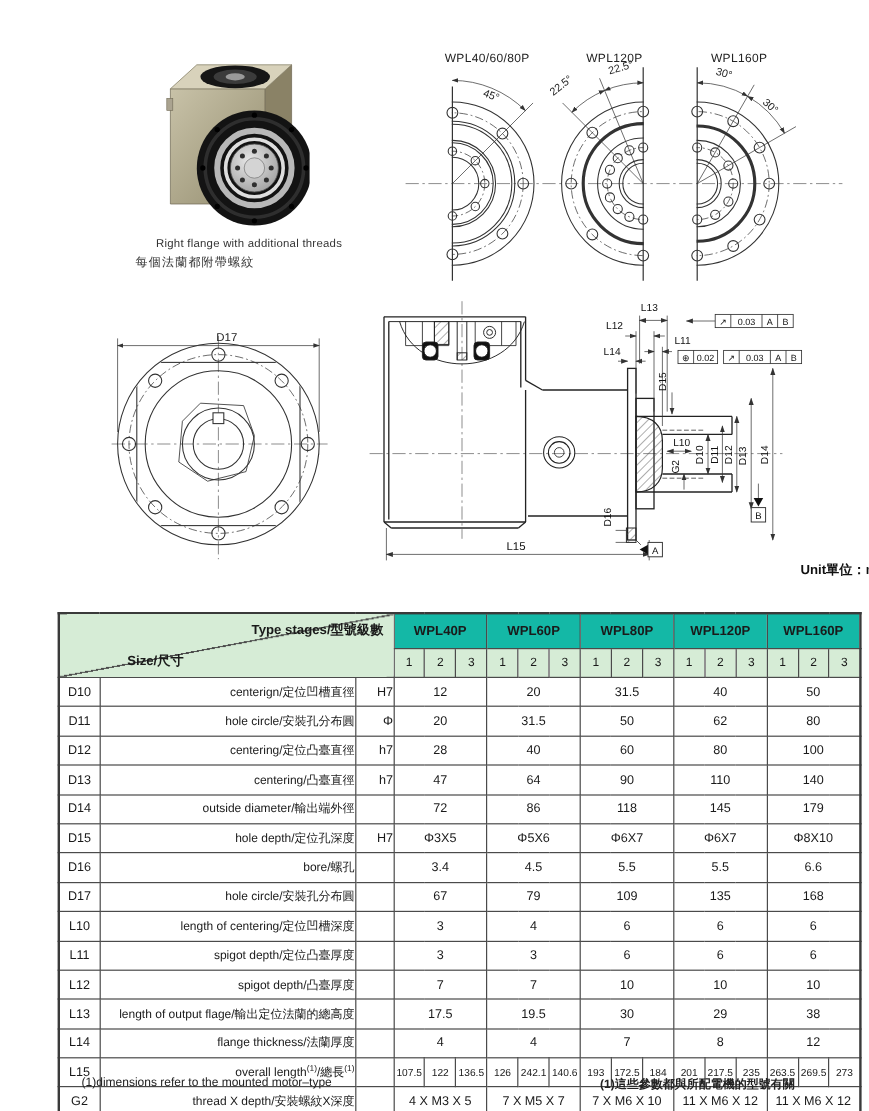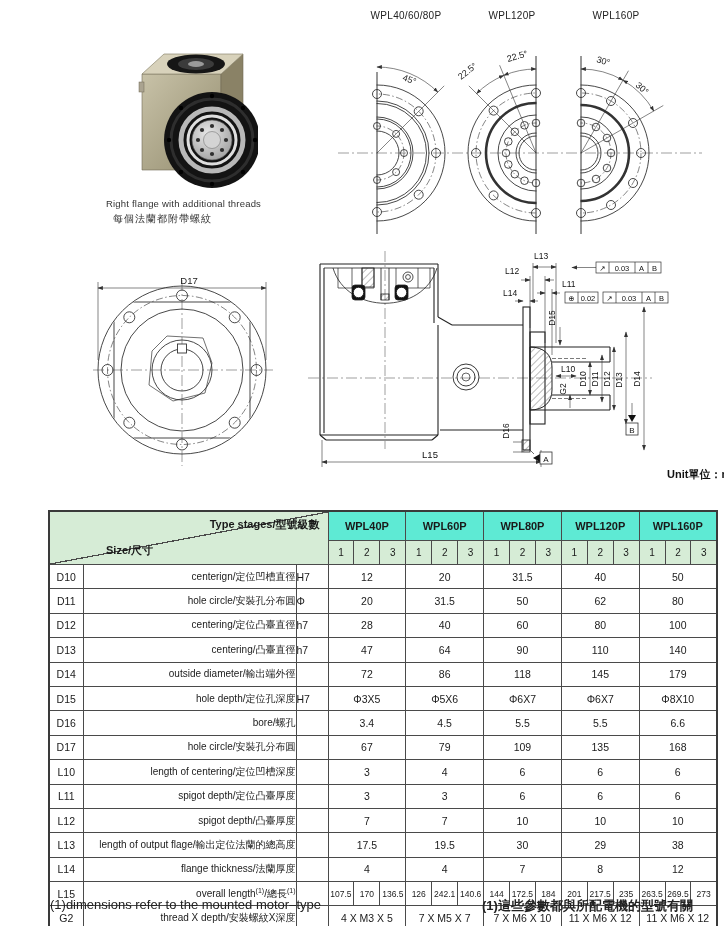--- a/index.html
+++ b/index.html
@@ -1,45 +1,45 @@
 <!DOCTYPE html>
 <html><head>
 <meta charset="utf-8">
 <style>
   html,body{margin:0;padding:0;}
   body{width:724px;height:926px;position:relative;background:#ffffff;
        font-family:"Liberation Sans","DejaVu Sans",sans-serif;color:#1a1a1a;overflow:hidden;}
   .abs{position:absolute;}
   svg text{font-family:"Liberation Sans","DejaVu Sans",sans-serif;}
   
-  .cap-en{left:106px;top:198px;font-size:9.5px;color:#333;letter-spacing:.2px;}
+  .cap-en{left:130px;top:198px;font-size:9.5px;color:#333;letter-spacing:.2px;}
   .cap-zh{left:113px;top:212px;font-size:10px;color:#333;letter-spacing:1px;}
   
-  .tv-title{top:10px;font-size:10px;color:#222;text-align:center;letter-spacing:.3px;}
+  .tv-title{top:44px;font-size:10px;color:#222;text-align:center;letter-spacing:.3px;}
   
   .unit{left:581px;top:467px;width:160px;text-align:right;font-size:11px;color:#111;font-weight:bold;}
   
   table.spec{position:absolute;left:48px;top:510px;width:668px;border-collapse:collapse;table-layout:fixed;border-radius:21px;}
   table.spec th,table.spec td{border:1px solid #4a4a4a;padding:0;overflow:hidden;white-space:nowrap;}
   table.spec{border:2px solid #3a3a3a;}
   th.diag{background:#d6ecd6;position:relative;height:52px;
     background-image:linear-gradient(to bottom right,transparent calc(50% - 0.6px),#4a4a4a calc(50% - 0.6px),#4a4a4a calc(50% + 0.6px),transparent calc(50% + 0.6px));}
   .diag-top{position:absolute;top:5px;right:8px;font-size:11px;font-weight:bold;}
   .diag-bot{position:absolute;bottom:6px;left:56px;font-size:11px;font-weight:bold;}
-  th.group{background:#5eead4;font-size:11px;font-weight:bold;height:27px;}
+  th.group{background:#14b8a6;font-size:11px;font-weight:bold;height:27px;}
   th.stage{background:#d6ecd6;font-size:10px;font-weight:normal;height:23px;}
   td{height:23.4px;font-size:10.5px;background:#fff;}
   td.code{text-align:center;font-size:10.5px;}
   td.desc{text-align:right;padding-left:6px;font-size:10px;}
   td.desc sup{font-size:7px;}
-  td.tol{text-align:left;font-size:10.5px;}
+  td.tol{text-align:right;font-size:10.5px;}
   td.val{text-align:center;font-size:10.5px;}
   td.stage-val{font-size:8.5px;}
   
-  .fn{top:897px;font-size:13px;color:#222;}
+  .fn{top:897px;font-size:10px;color:#222;margin-left:18px;}
   .fn-en{left:50px;}
   .fn-zh{left:482px;font-weight:bold;}
 </style>
 </head>
 <body>
 
 <svg class="abs" style="left:126px;top:44px" width="132" height="152" viewBox="0 0 132 152">
   <defs>
     <linearGradient id="bodyg" x1="0" y1="0" x2="1" y2="1">
       <stop offset="0" stop-color="#c8c2a8"></stop>
@@ -602,26 +602,26 @@
         <td class="val" colspan="3">4</td>
         <td class="val" colspan="3">7</td>
         <td class="val" colspan="3">8</td>
         <td class="val" colspan="3">12</td>
       </tr>
       <tr>
         <td class="code">L15</td>
         <td class="desc"><span>overall length</span><sup>(1)</sup><span>/總長</span><sup>(1)</sup></td>
         <td class="tol"></td>
         <td class="val stage-val">107.5</td>
-        <td class="val stage-val">170</td>
+        <td class="val stage-val">122</td>
         <td class="val stage-val">136.5</td>
         <td class="val stage-val">126</td>
         <td class="val stage-val">242.1</td>
         <td class="val stage-val">140.6</td>
-        <td class="val stage-val">144</td>
+        <td class="val stage-val">193</td>
         <td class="val stage-val">172.5</td>
         <td class="val stage-val">184</td>
         <td class="val stage-val">201</td>
         <td class="val stage-val">217.5</td>
         <td class="val stage-val">235</td>
         <td class="val stage-val">263.5</td>
         <td class="val stage-val">269.5</td>
         <td class="val stage-val">273</td>
       </tr>
       <tr>

